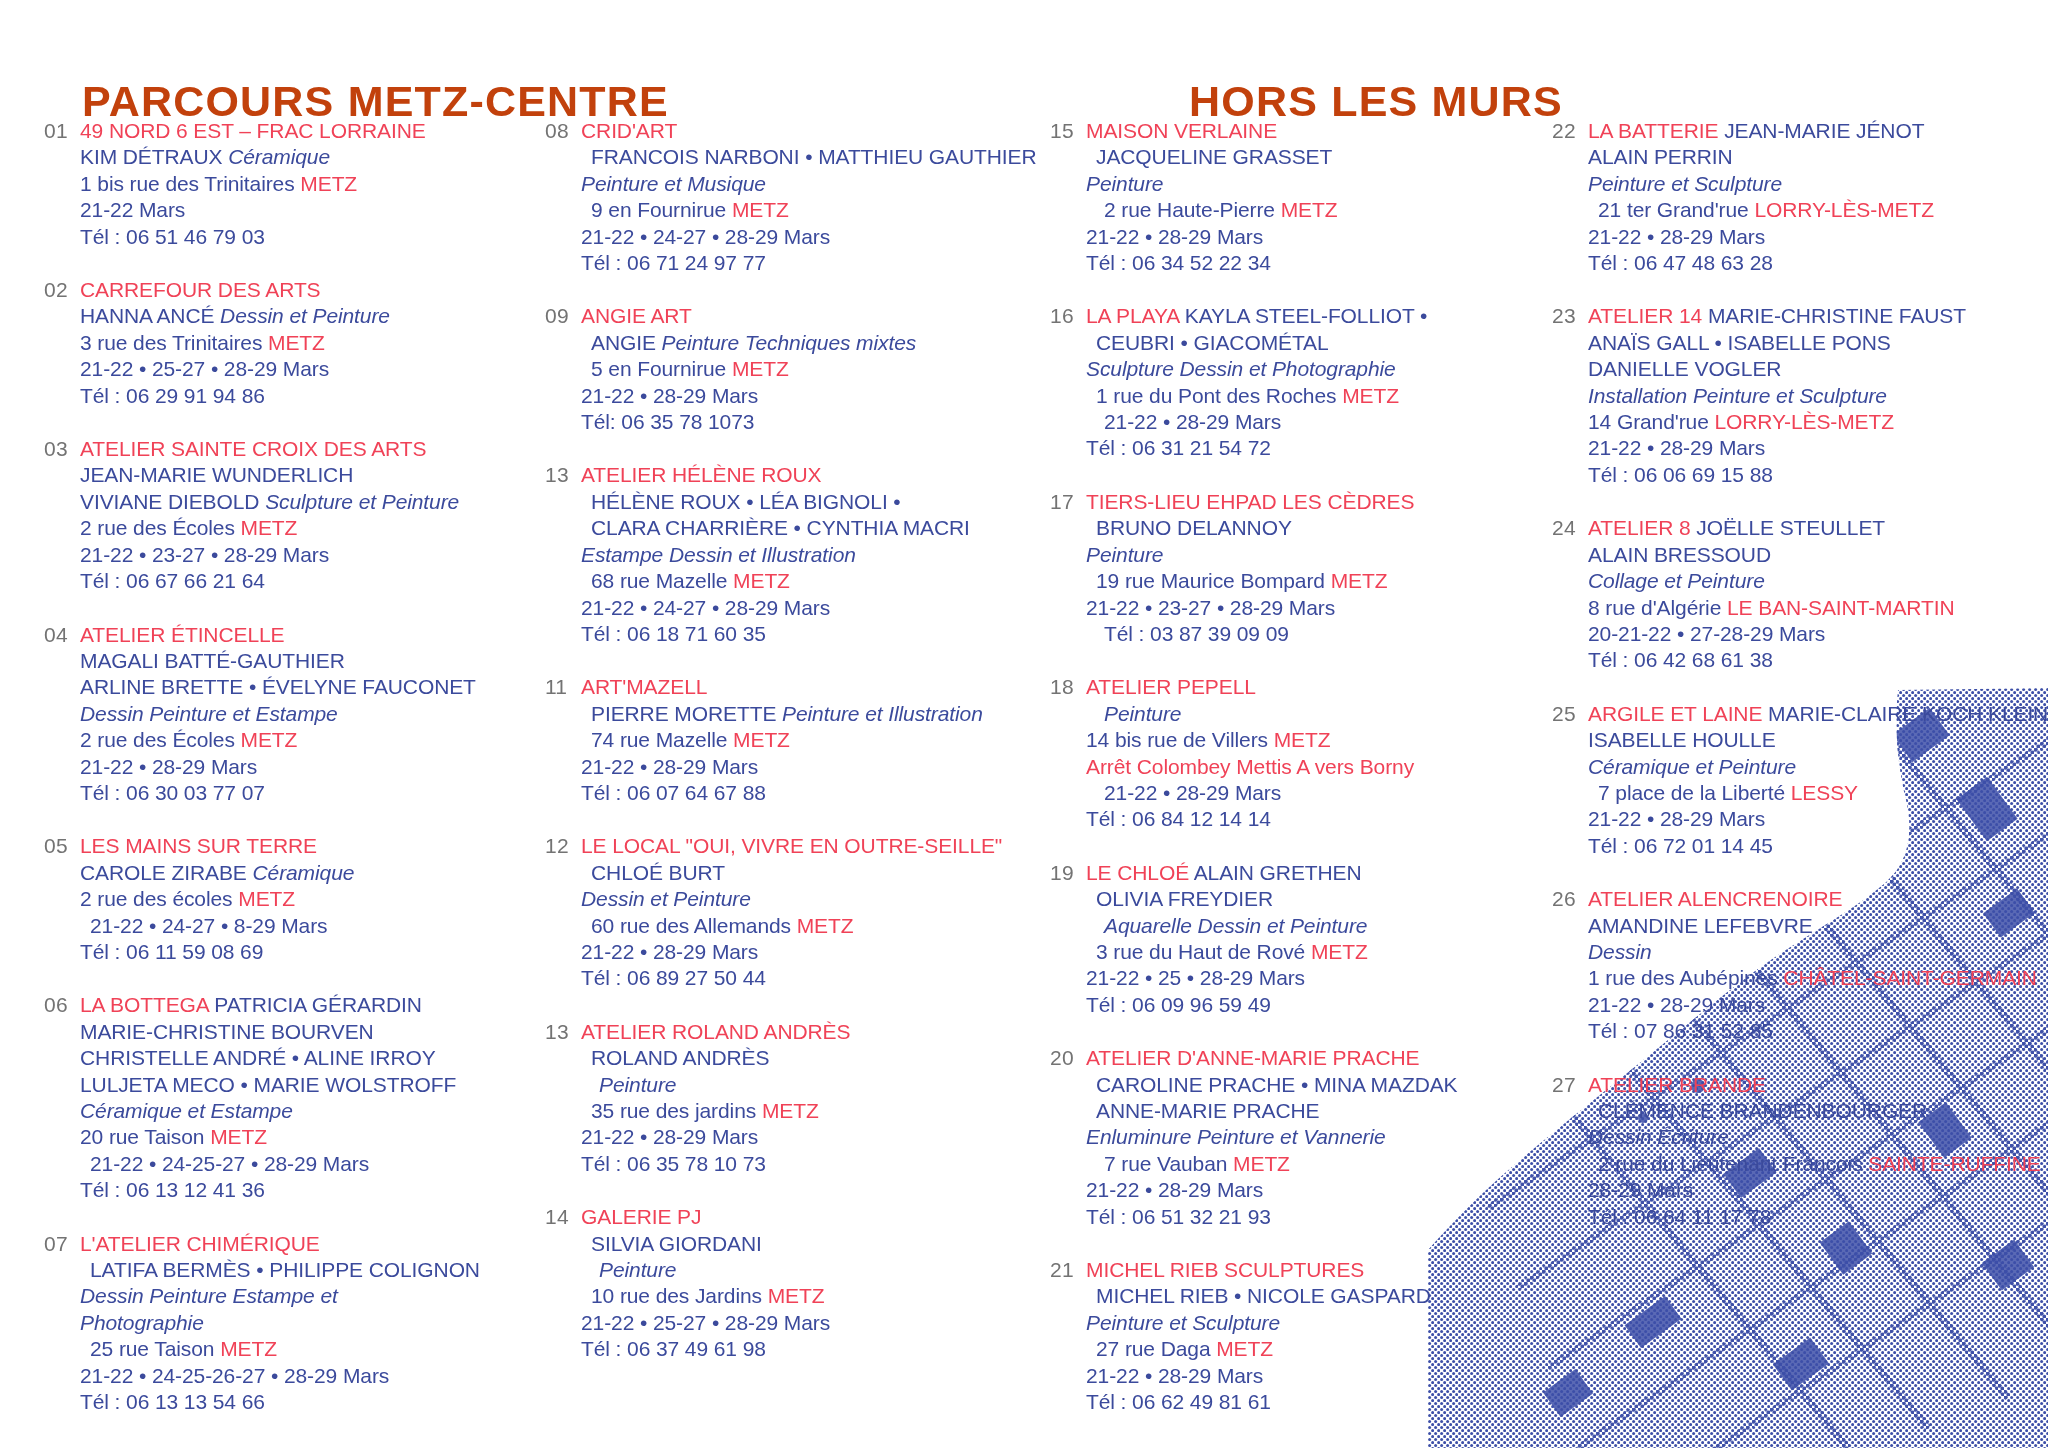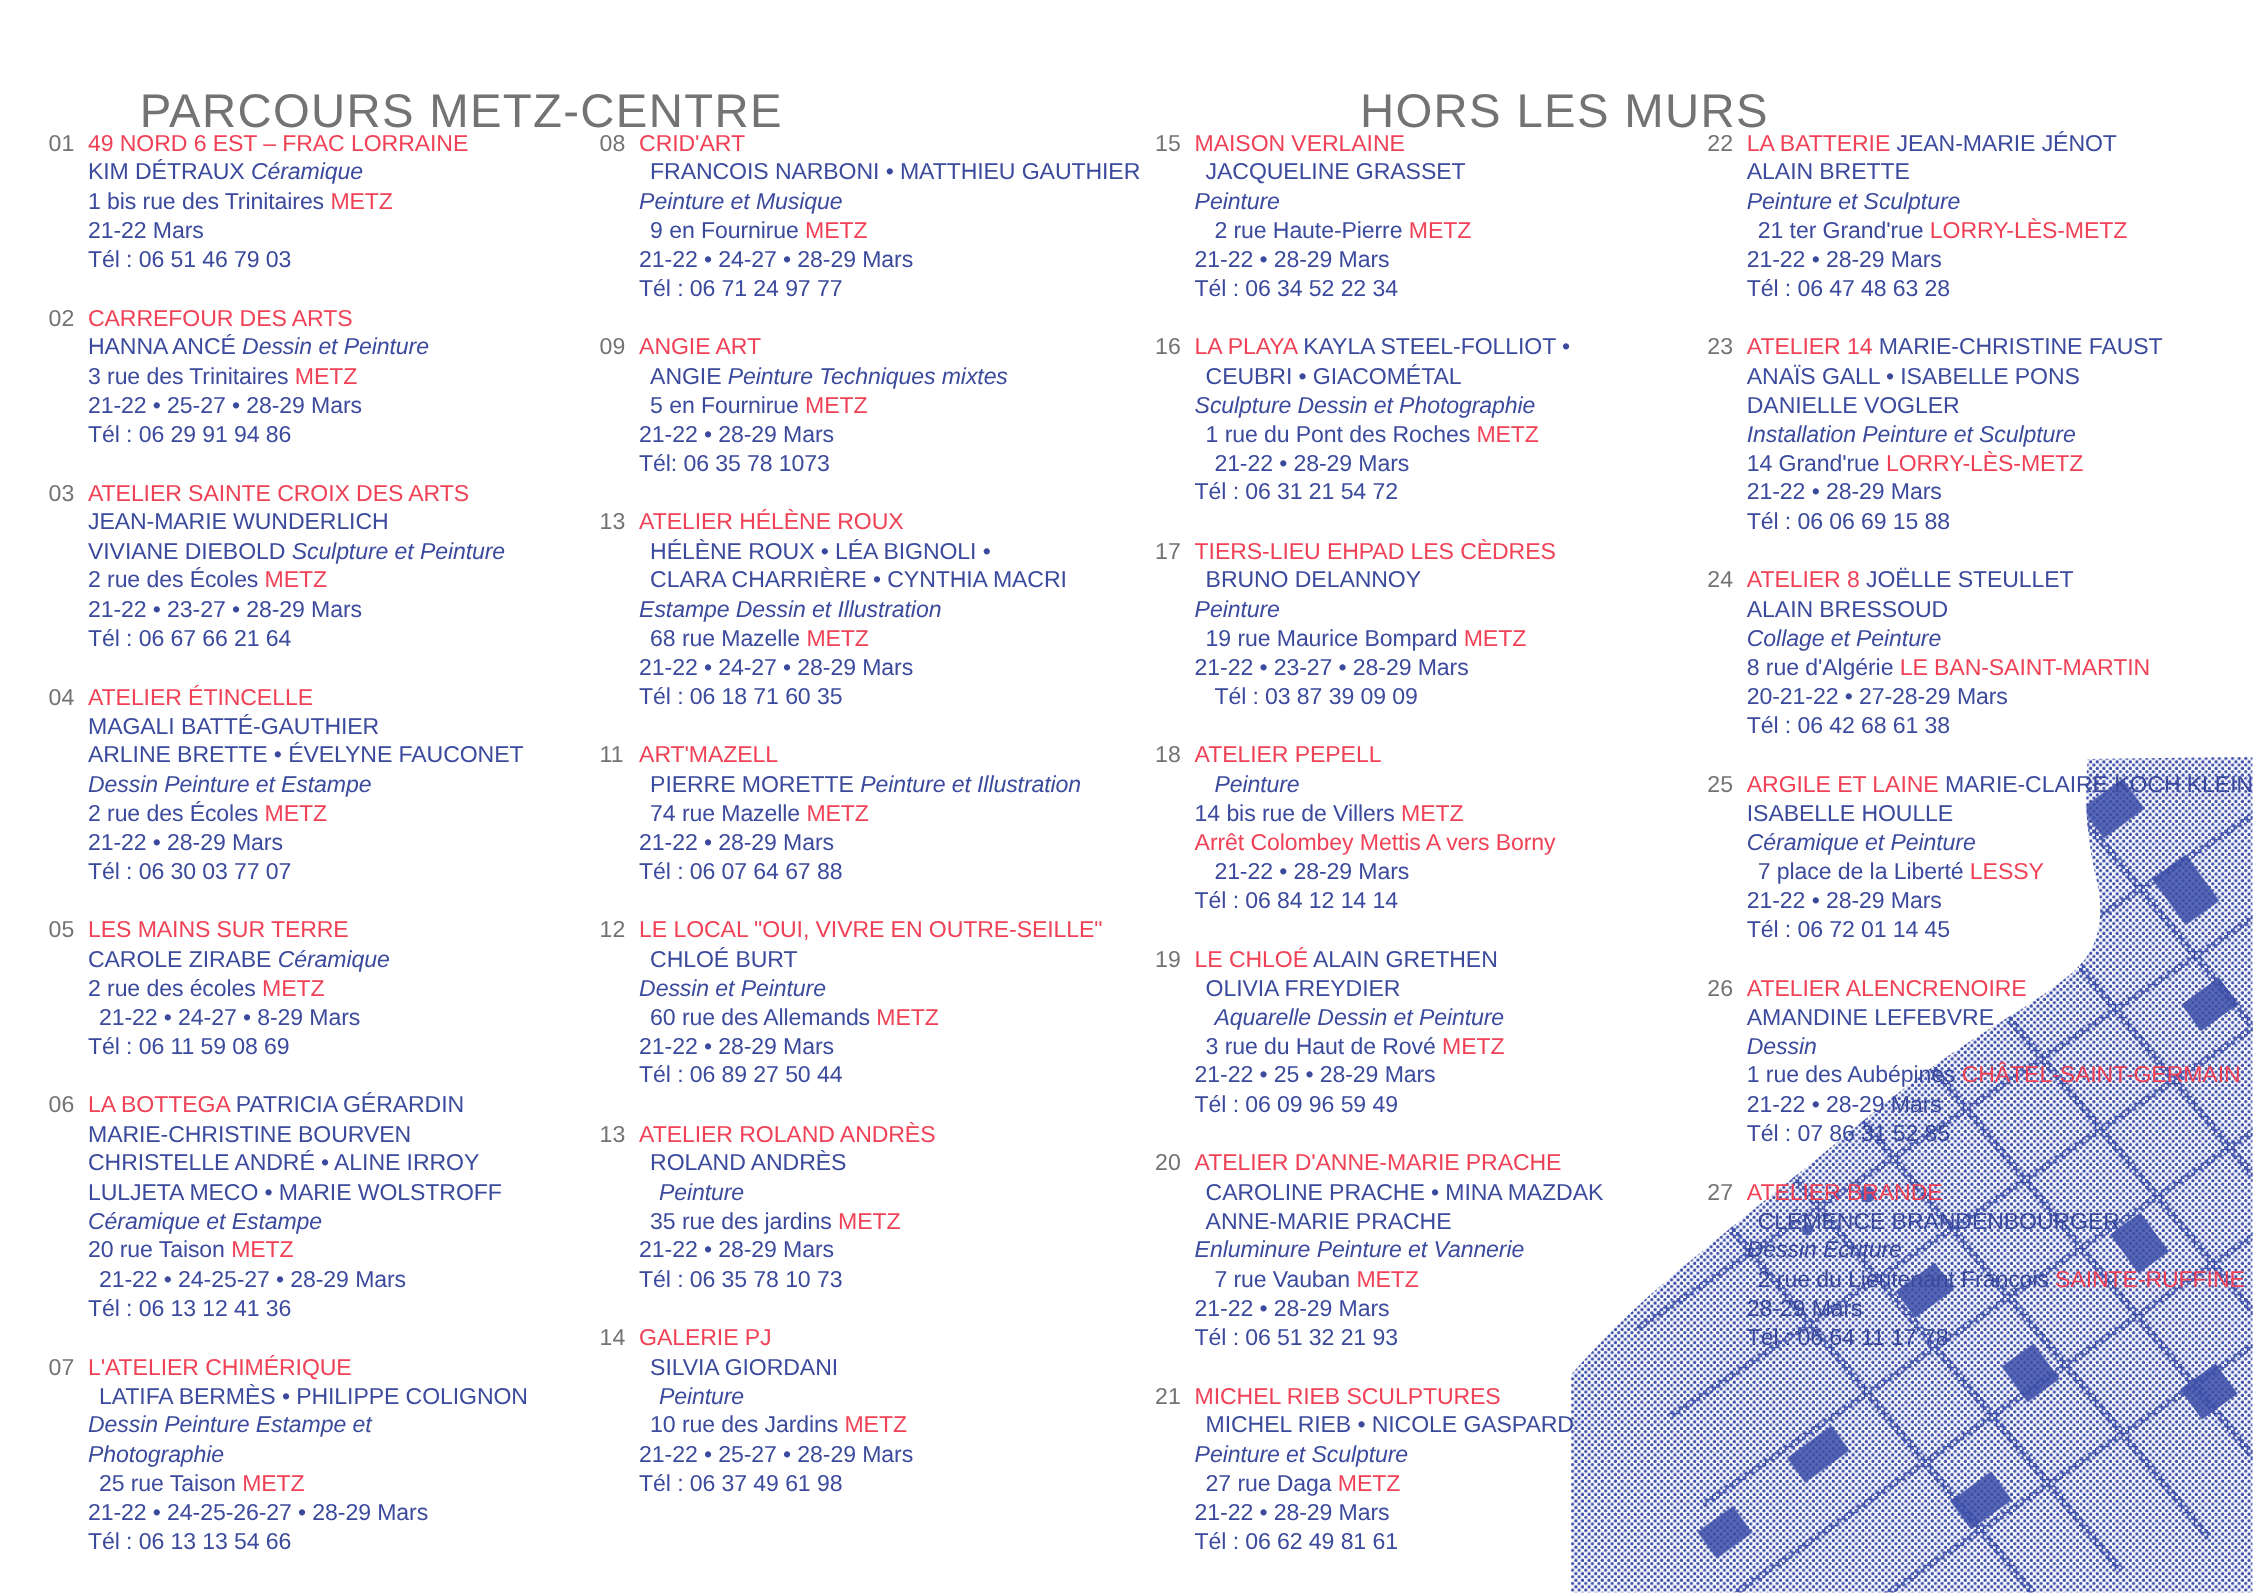--- a/index.html
+++ b/index.html
@@ -25,24 +25,23 @@
     height: 760px;
     pointer-events: none;
     z-index: 0;
   }
 
   
   .section-header {
     position: absolute;
     font-size: 43px;
     letter-spacing: 1.2px;
-    font-weight: 400;
-    color: #737373;
+    font-weight: 700;
+    color: #c2410c;
     white-space: nowrap;
-    margin-left: 45px;
   }
   #header-parcours { left: 82px; top: 48px; }
   #header-hors     { left: 1563px; top: 48px; transform: translateX(-100%); }
 
   
   .column {
     position: absolute;
     top: 118px;
     z-index: 2;
   }
@@ -346,21 +345,21 @@
       <div class="entry-line"><span class="ln-italic">Peinture et Sculpture</span></div>
       <div class="entry-line indent"><span class="ln-blue">27 rue Daga </span><span class="ln-red">METZ</span></div>
       <div class="entry-line"><span class="ln-blue">21-22 • 28-29 Mars</span></div>
       <div class="entry-line"><span class="ln-blue">Tél : 06 62 49 81 61</span></div>
     </div>
   </div>
 <div class="column" id="column-4">
     <div class="entry">
       <span class="entry-number">22</span>
       <div class="entry-line"><span class="ln-title">LA BATTERIE</span><span class="ln-blue"> JEAN-MARIE JÉNOT</span></div>
-      <div class="entry-line"><span class="ln-blue">ALAIN BRETTE</span></div>
+      <div class="entry-line"><span class="ln-blue">ALAIN PERRIN</span></div>
       <div class="entry-line"><span class="ln-italic">Peinture et Sculpture</span></div>
       <div class="entry-line indent"><span class="ln-blue">21 ter Grand'rue </span><span class="ln-red">LORRY-LÈS-METZ</span></div>
       <div class="entry-line"><span class="ln-blue">21-22 • 28-29 Mars</span></div>
       <div class="entry-line"><span class="ln-blue">Tél : 06 47 48 63 28</span></div>
     </div>
     <div class="entry">
       <span class="entry-number">23</span>
       <div class="entry-line"><span class="ln-title">ATELIER 14</span><span class="ln-blue"> MARIE-CHRISTINE FAUST</span></div>
       <div class="entry-line"><span class="ln-blue">ANAÏS GALL • ISABELLE PONS</span></div>
       <div class="entry-line"><span class="ln-blue">DANIELLE VOGLER</span></div>

